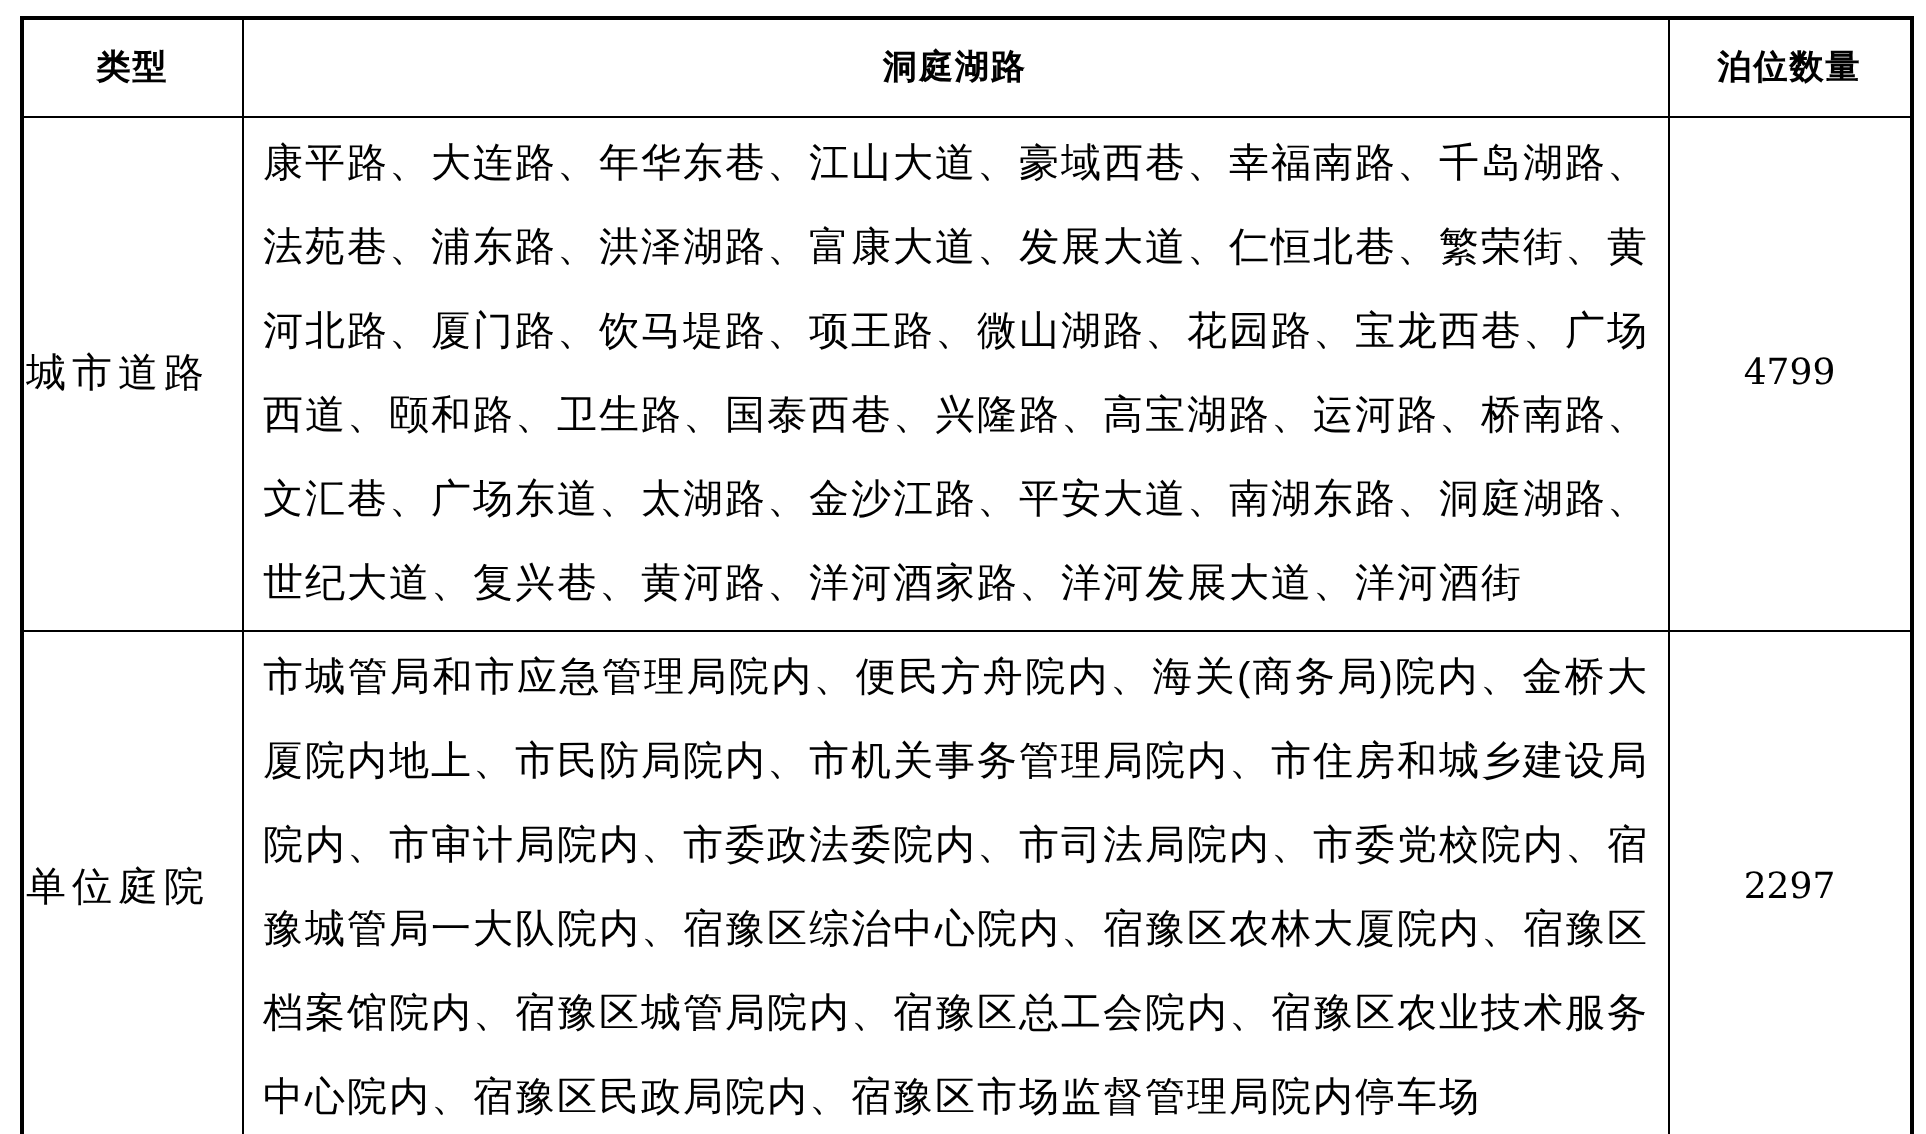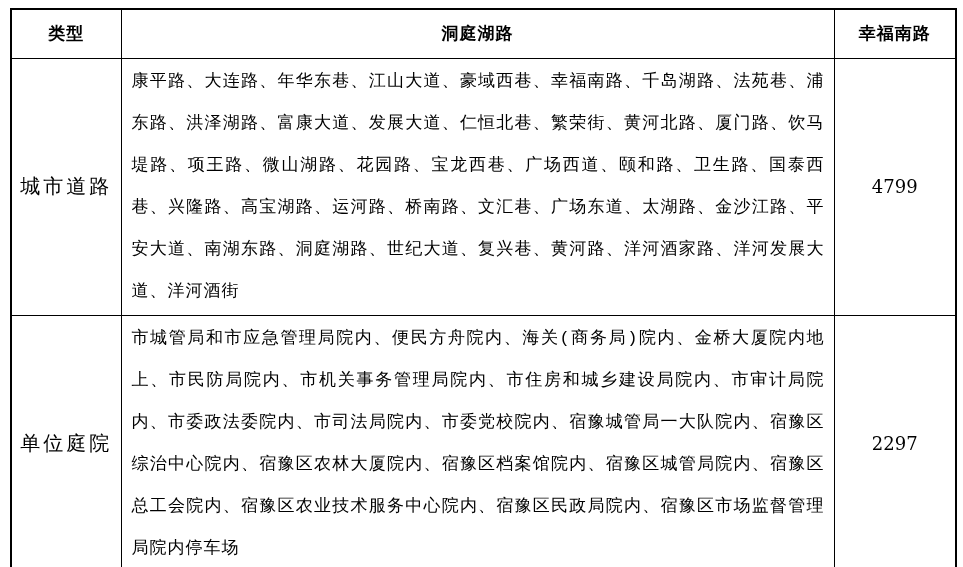--- a/index.html
+++ b/index.html
@@ -41,28 +41,27 @@
     text-align: center;
     vertical-align: middle;
     letter-spacing: 1px;
     background: #ffffff;
   }
   tr.row-roads { height: 253px; }
   tr.row-yards { height: 250px; }
   td.type-cell {
     font-family: "DejaVu Serif", "Liberation Serif", serif;
     font-size: 20px;
-    text-align: center;
     vertical-align: middle;
     letter-spacing: 3px;
     width: 110px;
   }
   td.facilities-cell {
-    font-family: Liberation Mono, monospace;
-    font-size: 17px;
+    font-family: Liberation Sans, sans-serif;
+    font-size: 20px;
     line-height: 42px;
     letter-spacing: 1px;
     text-align: justify;
     text-align-last: left;
     text-justify: inter-character;
     word-break: break-all;
     vertical-align: middle;
     padding: 2px 9px 2px 10px;
   }
   td.count-cell {
@@ -79,21 +78,21 @@
   <table class="parking-table">
     <colgroup>
       <col style="width:110px">
       <col style="width:713px">
       <col style="width:122px">
     </colgroup>
     <thead>
       <tr class="header-row">
         <th>类型</th>
         <th>洞庭湖路</th>
-        <th>幸福南路</th>
+        <th>泊位数量</th>
       </tr>
     </thead>
     <tbody>
       <tr class="row-roads">
         <td class="type-cell">城市道路</td>
         <td class="facilities-cell">康平路、大连路、年华东巷、江山大道、豪域西巷、幸福南路、千岛湖路、法苑巷、浦东路、洪泽湖路、富康大道、发展大道、仁恒北巷、繁荣街、黄河北路、厦门路、饮马堤路、项王路、微山湖路、花园路、宝龙西巷、广场西道、颐和路、卫生路、国泰西巷、兴隆路、高宝湖路、运河路、桥南路、文汇巷、广场东道、太湖路、金沙江路、平安大道、南湖东路、洞庭湖路、世纪大道、复兴巷、黄河路、洋河酒家路、洋河发展大道、洋河酒街</td>
         <td class="count-cell">4799</td>
       </tr>
       <tr class="row-yards">
         <td class="type-cell">单位庭院</td>

